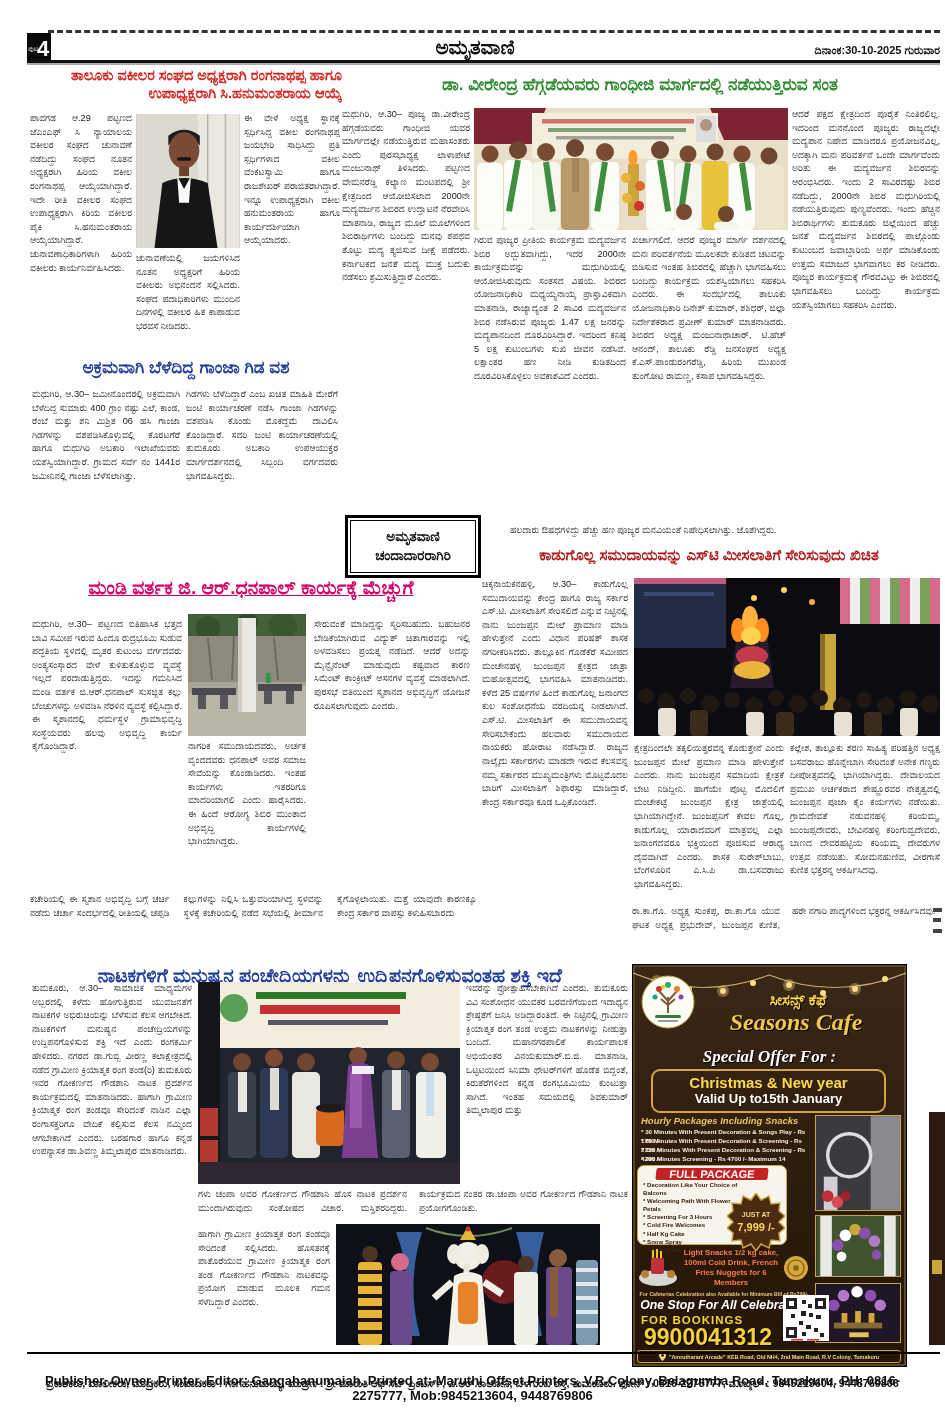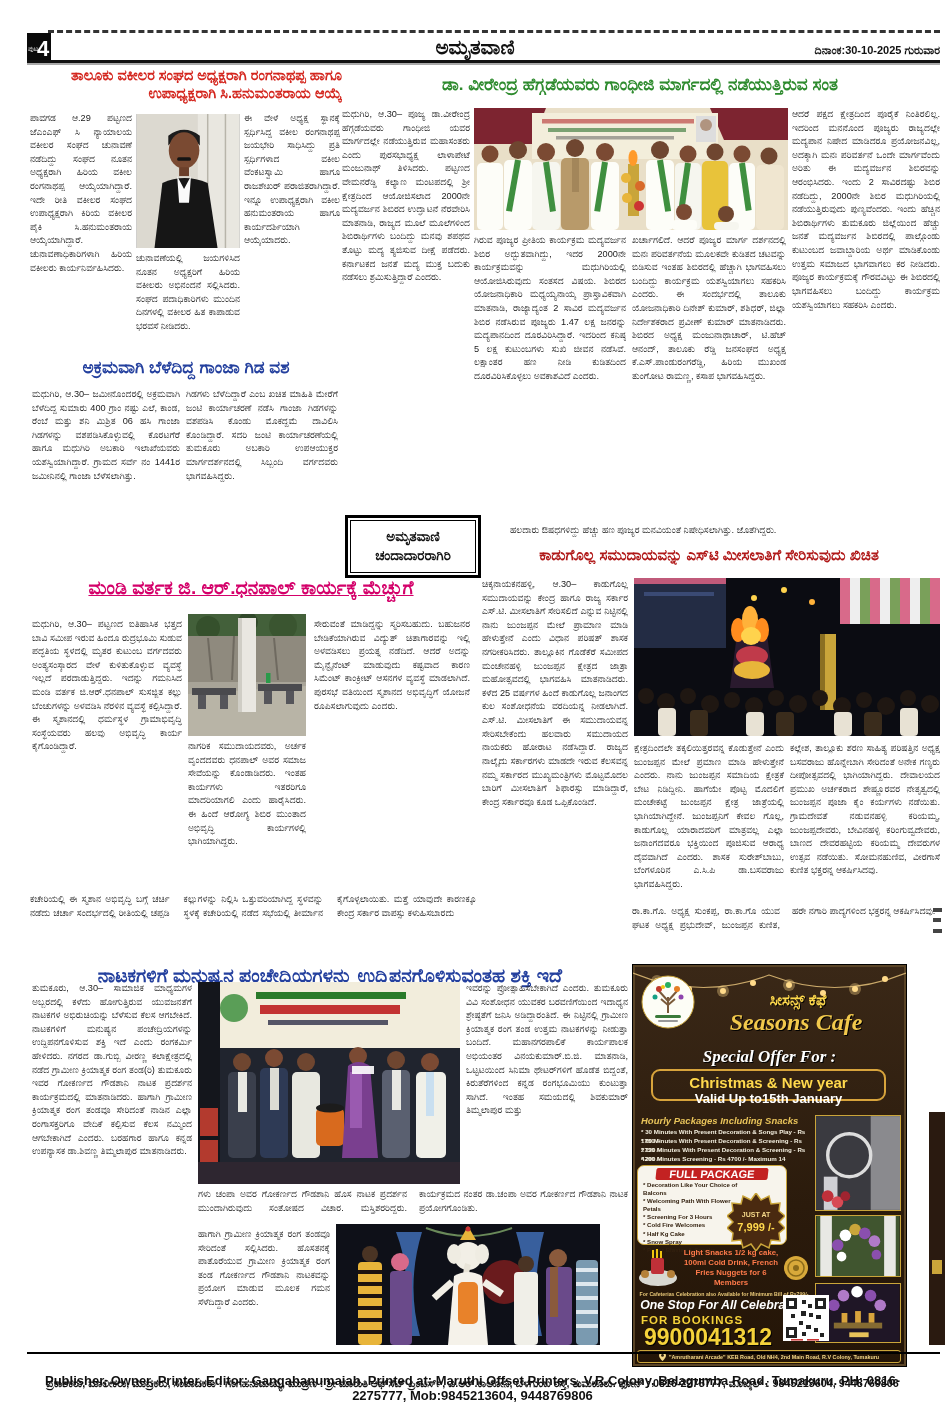--- a/index.html
+++ b/index.html
@@ -42,21 +42,21 @@
       box-shadow:inset 0 0 0 2px #5a4426;color:#fff;margin-top:20px;}
   .ad *{box-sizing:border-box;}
   .ad .brand-kn{position:absolute;left:64px;top:26px;width:202px;text-align:center;
       font-size:15px;font-weight:bold;color:#ffd94d;text-shadow:1px 1px 0 #000;}
   .ad .brand-en{position:absolute;left:60px;top:44px;width:206px;text-align:center;
       font-size:24px;font-weight:bold;font-style:italic;color:#f2c94c;
       font-family:"Liberation Serif","DejaVu Serif",serif;text-shadow:1px 1px 0 #000;}
   .ad .offer{position:absolute;left:10px;top:82px;width:253px;text-align:center;
       font-size:17px;font-weight:bold;font-style:italic;color:#fff;
       font-family:"Liberation Serif","DejaVu Serif",serif;text-shadow:1px 1px 0 #000;}
-  .ad .occ-box{position:absolute;left:18px;top:104px;width:235px;height:32px;
+  .ad .occ-box{position:absolute;left:18px;top:104px;width:235px;height:44px;
       border:2px solid #d8a43c;border-radius:9px;text-align:center;padding-top:3px;}
   .ad .occ{font-size:15px;font-weight:bold;color:#ffd94d;}
   .ad .valid{font-size:13px;font-weight:bold;color:#fff;}
   .ad .hourly{position:absolute;left:8px;top:150px;width:170px;font-size:9.5px;
       font-weight:bold;font-style:italic;color:#e8c35a;}
   .ad .pkg{position:absolute;left:8px;width:172px;font-size:6.2px;font-weight:bold;
       color:#f5f0e0;line-height:1.45;}
   .ad .panel{position:absolute;left:4px;top:200px;width:150px;height:80px;background:#f7f4ec;
       border-radius:7px;border:1px solid #caa53a;}
   .ad .fp-band{margin:2px auto 1px;width:112px;background:#c32222;color:#fff;text-align:center;

